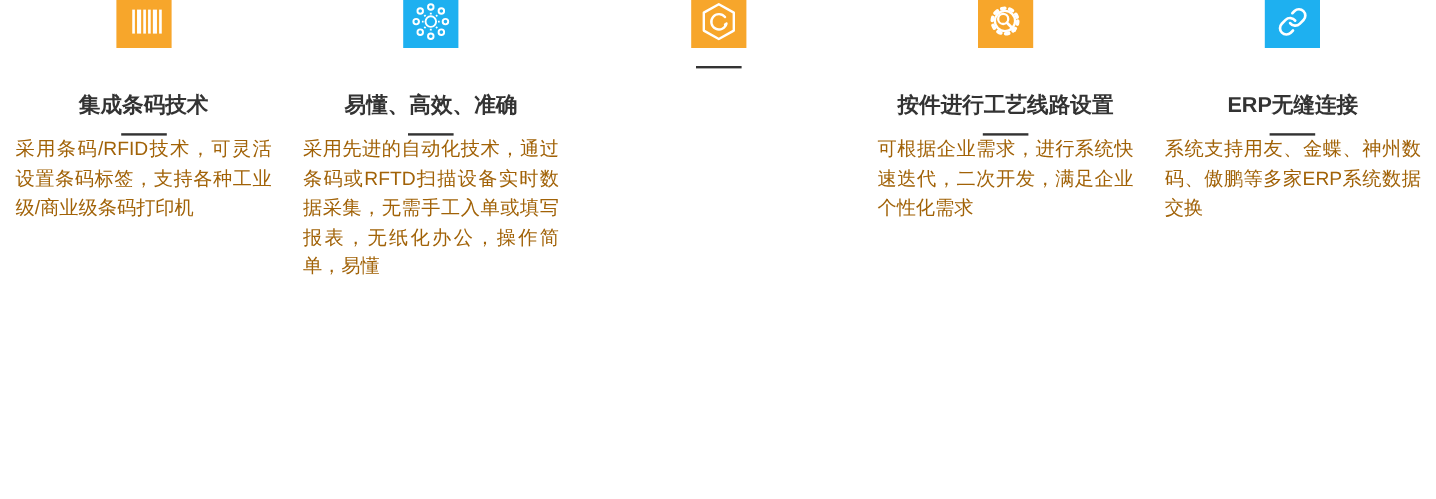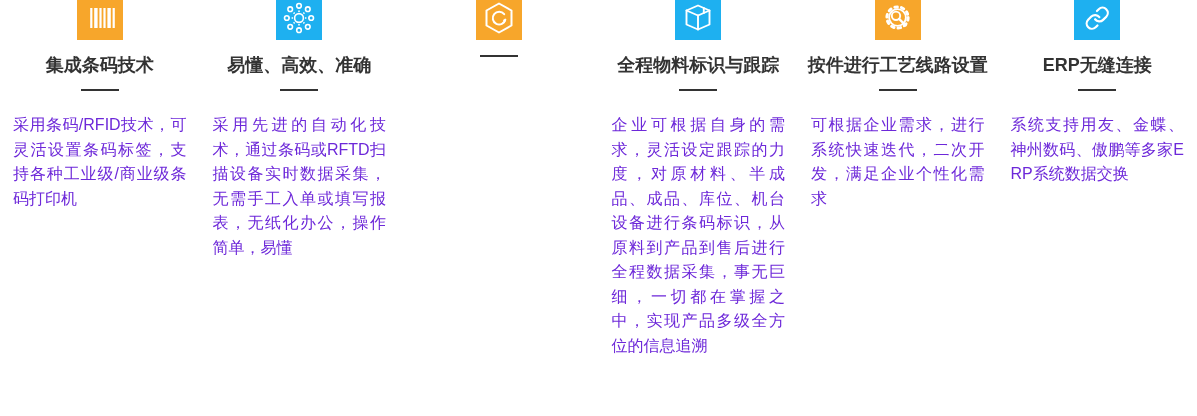--- a/index.html
+++ b/index.html
@@ -28,40 +28,39 @@
   .icon-tile {
     width: 46px;
     height: 40px;          
     display: flex;
     align-items: center;
     justify-content: center;
     flex: 0 0 auto;
   }
   .icon-tile svg { display: block; }
   .feature-title {
-    margin-top: 16px;
+    margin-top: 38px;
     font-size: 18px;
     line-height: 18px;
     font-weight: bold;
     color: #333333;
     white-space: nowrap;
     text-align: center;
   }
   .feature-divider {
     margin-top: 15px;
     width: 38px;
     height: 2px;
     background: #333333;
   }
   .feature-desc {
-    margin-top: 22px;
     width: 100%;
     font-size: 16px;
     line-height: 24.5px;
-    color: #6d28d9;
+    color: #a16207;
     text-align: justify;
     text-justify: inter-ideograph;
     word-break: break-all;
   }
 </style>
 </head>
 <body>
 
 <div class="features">
   <div class="feature-col">
@@ -117,35 +116,20 @@
           <g stroke="#fff" stroke-width="2" fill="none" stroke-linejoin="round" stroke-linecap="round">
             <polygon points="23,3.5 35.5,10.5 35.5,25.5 23,32.5 10.5,25.5 10.5,10.5"></polygon>
             <path d="M 28.2 14.2 A 6.4 6.4 0 1 0 29.4 19.6"></path>
             <circle cx="28.6" cy="20.6" r="1.4" fill="#fff" stroke="none"></circle>
           </g>
         </svg>
       </div>
     <div class="feature-divider"></div>
   </div>
 
-  <div class="feature-col">
-    <div class="icon-tile" style="background: rgb(30, 176, 240);">
-        <svg width="46" height="40" viewBox="0 0 46 40">
-          <g stroke="#fff" stroke-width="1.9" fill="none" stroke-linejoin="round" stroke-linecap="round">
-            <polygon points="23,5.5 34.5,10.5 23,15.5 11.5,10.5"></polygon>
-            <polyline points="11.5,10.5 11.5,24.5 23,29.5 34.5,24.5 34.5,10.5"></polyline>
-            <line x1="23" y1="15.5" x2="23" y2="29.5"></line>
-            <line x1="28.8" y1="8" x2="28.8" y2="13"></line>
-          </g>
-        </svg>
-      </div>
-    <div class="feature-title">全程物料标识与跟踪</div>
-    <div class="feature-divider"></div>
-    <div class="feature-desc">企业可根据自身的需求，灵活设定跟踪的力度，对原材料、半成品、成品、库位、机台设备进行条码标识，从原料到产品到售后进行全程数据采集，事无巨细，一切都在掌握之中，实现产品多级全方位的信息追溯</div>
-  </div>
 
   <div class="feature-col">
     <div class="icon-tile" style="background: rgb(247, 166, 43);">
         <svg width="46" height="40" viewBox="0 0 46 40">
           <g stroke="#fff" fill="none" stroke-linecap="round">
             <circle cx="22.5" cy="17.5" r="10.6" stroke-width="3" stroke-dasharray="2.6,4.1"></circle>
             <circle cx="22.5" cy="17.5" r="8.4" stroke-width="1.9"></circle>
             <circle cx="21" cy="15.8" r="4.2" stroke-width="1.9"></circle>
             <line x1="24.1" y1="18.9" x2="30.6" y2="25.4" stroke-width="2.3"></line>
           </g>

